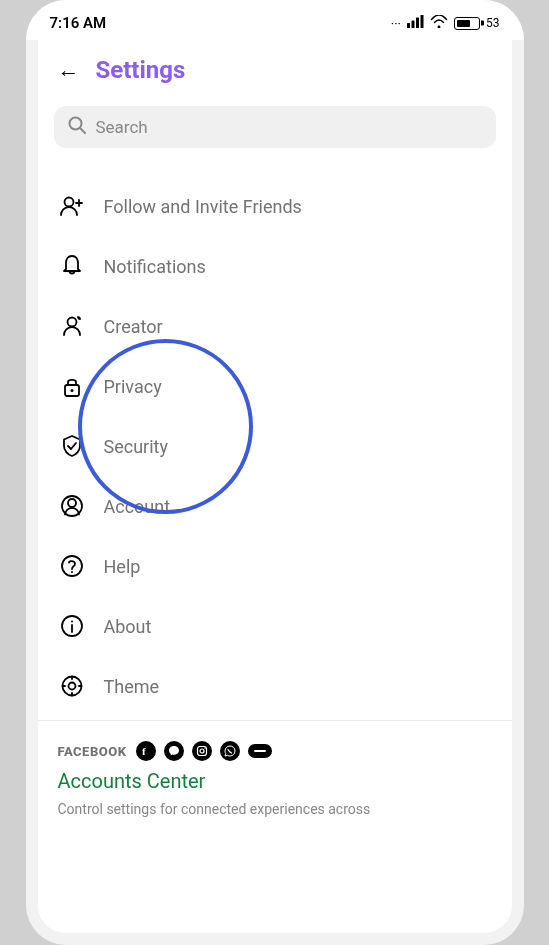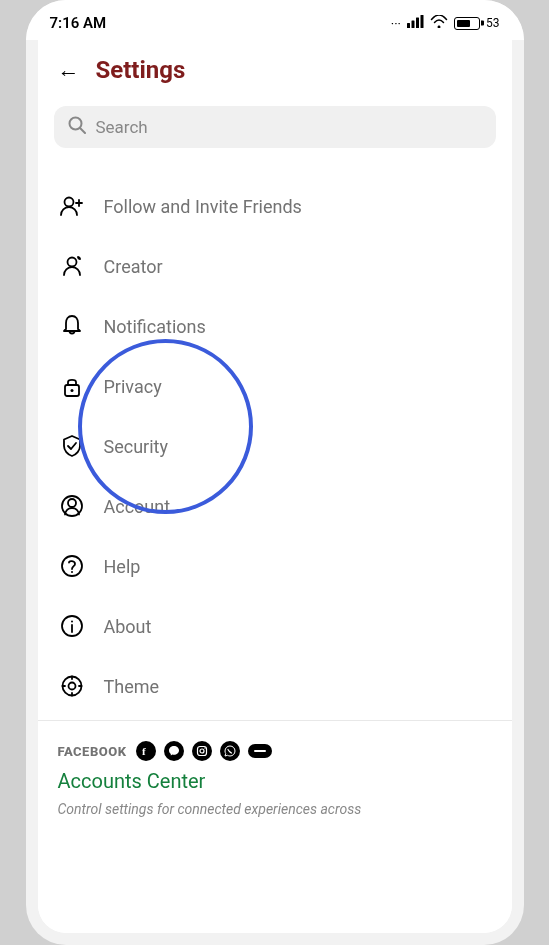--- a/index.html
+++ b/index.html
@@ -101,21 +101,21 @@
     .back-arrow {
       font-size: 22px;
       color: #000;
       cursor: pointer;
       font-weight: 300;
     }
 
     .header-title {
       font-size: 24px;
       font-weight: 700;
-      color: #7f1d1d;
+      color: #8b5cf6;
     }
 
     .content {
       flex: 1;
       overflow-y: auto;
       padding: 0;
       background: #fff;
     }
 
     .search-bar {
@@ -228,21 +228,20 @@
       font-weight: 400;
       display: block;
       margin-bottom: 6px;
       cursor: pointer;
     }
 
     .accounts-center-desc {
       color: #888;
       font-size: 14px;
       line-height: 1.4;
-      font-style: italic;
     }
 
     .screen-inner {
       position: relative;
       flex: 1;
       overflow: hidden;
       display: flex;
       flex-direction: column;
     }
   </style>
@@ -307,37 +306,37 @@
                 <line x1="20" y1="7" x2="20" y2="13"></line>
                 <line x1="17" y1="10" x2="23" y2="10"></line>
               </svg>
             </div>
             <span class="menu-label">Follow and Invite Friends</span>
           </li>
 
           <li class="menu-item">
             <div class="menu-icon">
               <svg viewBox="0 0 26 26" fill="none" stroke="#000" stroke-width="1.8" stroke-linecap="round" stroke-linejoin="round">
+                <path d="M13 3 C9 3 7 6 7 10 L7 16 L5 18 L21 18 L19 16 L19 10 C19 6 17 3 13 3Z"></path>
+                <path d="M10.5 18 C10.5 19.4 11.6 20.5 13 20.5 C14.4 20.5 15.5 19.4 15.5 18"></path>
+              </svg>
+            </div>
+            <span class="menu-label">Notifications</span>
+          </li>
+
+          <li class="menu-item">
+            <div class="menu-icon">
+              <svg viewBox="0 0 26 26" fill="none" stroke="#000" stroke-width="1.8" stroke-linecap="round" stroke-linejoin="round">
                 <circle cx="13" cy="9" r="4.5"></circle>
                 <path d="M5 22c0-4.4 3.6-8 8-8s8 3.6 8 8"></path>
                 <path d="M19 4 L21 6" stroke="#000" stroke-width="1.8" stroke-linecap="round"></path>
                 <circle cx="20" cy="5" r="1.5" fill="#000" stroke="none"></circle>
               </svg>
             </div>
             <span class="menu-label">Creator</span>
-          </li>
-
-          <li class="menu-item">
-            <div class="menu-icon">
-              <svg viewBox="0 0 26 26" fill="none" stroke="#000" stroke-width="1.8" stroke-linecap="round" stroke-linejoin="round">
-                <path d="M13 3 C9 3 7 6 7 10 L7 16 L5 18 L21 18 L19 16 L19 10 C19 6 17 3 13 3Z"></path>
-                <path d="M10.5 18 C10.5 19.4 11.6 20.5 13 20.5 C14.4 20.5 15.5 19.4 15.5 18"></path>
-              </svg>
-            </div>
-            <span class="menu-label">Notifications</span>
           </li>
 
           <li class="menu-item">
             <div class="menu-icon">
               <svg viewBox="0 0 26 26" fill="none" stroke="#000" stroke-width="1.8" stroke-linecap="round" stroke-linejoin="round">
                 <rect x="6" y="12" width="14" height="11" rx="2"></rect>
                 <path d="M9 12 V9 C9 6.2 17 6.2 17 9 V12"></path>
                 <circle cx="13" cy="17.5" r="1.5" fill="#000" stroke="none"></circle>
               </svg>
             </div>

